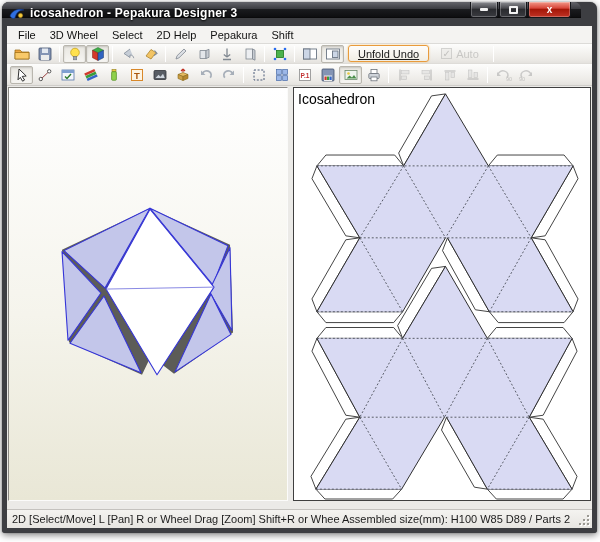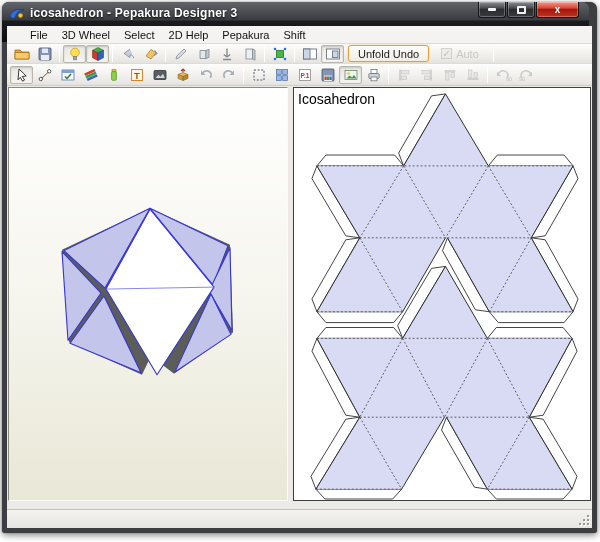--- a/index.html
+++ b/index.html
@@ -5,21 +5,21 @@
   * { margin:0; padding:0; box-sizing:border-box; }
   html,body { width:600px; height:542px; background:#fff; font-family:"Liberation Sans", sans-serif; overflow:hidden; }
   #window {
     position:absolute; left:2px; top:2px; width:595px; height:531px;
     border-radius:7px 7px 3px 3px;
     background:#3d3e42;
     box-shadow:0 2px 7px rgba(0,0,0,.5), 0 0 1px rgba(0,0,0,.6);
   }
   
   #titlebar {
-    position:absolute; left:0; top:0; right:8px; height:40px;
+    position:absolute; left:0; top:0; right:16px; height:16px;
     border-radius:7px 7px 0 0;
     background:linear-gradient(#63646a 0%, #3b3c41 45%, #1a1b1e 50%, #0e0e10 100%);
     border-bottom:1px solid #0a0a0b;
   }
   #app-icon { position:absolute; left:7px; top:4px; width:16px; height:16px; }
   #title-text {
     position:absolute; left:28px; top:4px; color:#fff; font-size:12px; font-weight:bold;
     text-shadow:0 1px 2px #000; letter-spacing:.2px; white-space:nowrap;
   }
   #win-controls { position:absolute; right:10px; top:0; display:flex; }
@@ -39,40 +39,40 @@
   .glyph-bar { display:block; width:8px; height:3px; background:#f2f2f2; border-radius:1px; }
   .glyph-box { display:block; width:9px; height:8px; border:2px solid #f2f2f2; border-radius:1px; }
   
   #chrome {
     position:absolute; left:5px; top:24px; right:5px; bottom:5px;
     background:#ebeae7;
   }
   #menubar {
     position:absolute; left:0; top:0; right:0; height:18px;
     background:#f4f3f1; border-bottom:1px solid #dcdbd8;
-    display:flex; align-items:center; padding-left:16px;
+    display:flex; align-items:center; padding-left:4px;
   }
   .menu-item { font-size:11px; color:#111; padding:2px 7px; }
   .toolbar {
     position:absolute; left:0; right:0;
     background:linear-gradient(#fdfdfc, #eceae6 80%, #e4e2de);
     display:flex; align-items:center; padding-left:3px;
   }
   #toolbar1 { top:18px; height:20px; border-bottom:1px solid #dedcd8; }
   #toolbar2 { top:38px; height:22px; border-bottom:1px solid #cfcdc9; }
   .tbtn {
     width:23px; height:18px; display:flex; align-items:center; justify-content:center;
     border:1px solid transparent; border-radius:2px; flex:0 0 auto;
   }
   .tbtn.pressed { border-color:#b9b6ae; background:linear-gradient(#e9e7e1,#f6f5f2); box-shadow:inset 0 1px 2px rgba(0,0,0,.15); }
   .tsep { width:1px; height:16px; background:#c9c7c2; border-right:1px solid #fff; margin:0 3px; flex:0 0 auto; }
   #unfold-btn {
     margin-left:4px; height:17px; padding:0 9px; display:flex; align-items:center;
     border:1px solid #e89b3c; border-radius:3px; background:linear-gradient(#fefdfb,#f0ede4);
-    box-shadow:0 0 2px #f3c173; font-size:11px; color:#1a1a1a; white-space:nowrap;
+    box-shadow:0 0 2px #f3c173; font-size:11px; color:#1a1a1a; white-space:nowrap;text-decoration:underline;
   }
   #auto-check { display:flex; align-items:center; margin-left:12px; color:#a7a7a5; font-size:11px; }
   #auto-box {
     width:11px; height:11px; border:1px solid #b5b5b3; background:#e9e8e5; margin-right:4px;
     display:flex; align-items:center; justify-content:center; font-size:10px; color:#9a9a98; line-height:1;
   }
   .grayed { opacity:.55; }
   
   #main { position:absolute; left:0; top:60px; right:0; bottom:26px; background:#ebeae7;padding-left:24px; }
   #pane3d {
@@ -509,20 +509,21 @@
             <path d="M315 340L358 420L314 493"></path>
             <path d="M571 340L528 420L571 493"></path>
             <path d="M443 420L400 493"></path>
             <path d="M445 420L486 493"></path>
           </g>
         </svg>
       </div>
     </div>
 
     <div id="statusbar">
+      <span id="status-text">2D [Select/Move] L [Pan] R or Wheel Drag [Zoom] Shift+R or Whee  Assembled size(mm): H100 W85 D89 / Parts 2</span>
       <div id="grip">
         <i style="right:1px; bottom:1px;"></i>
         <i style="right:5px; bottom:1px;"></i>
         <i style="right:1px; bottom:5px;"></i>
         <i style="right:9px; bottom:1px;"></i>
         <i style="right:5px; bottom:5px;"></i>
         <i style="right:1px; bottom:9px;"></i>
       </div>
     </div>
 

